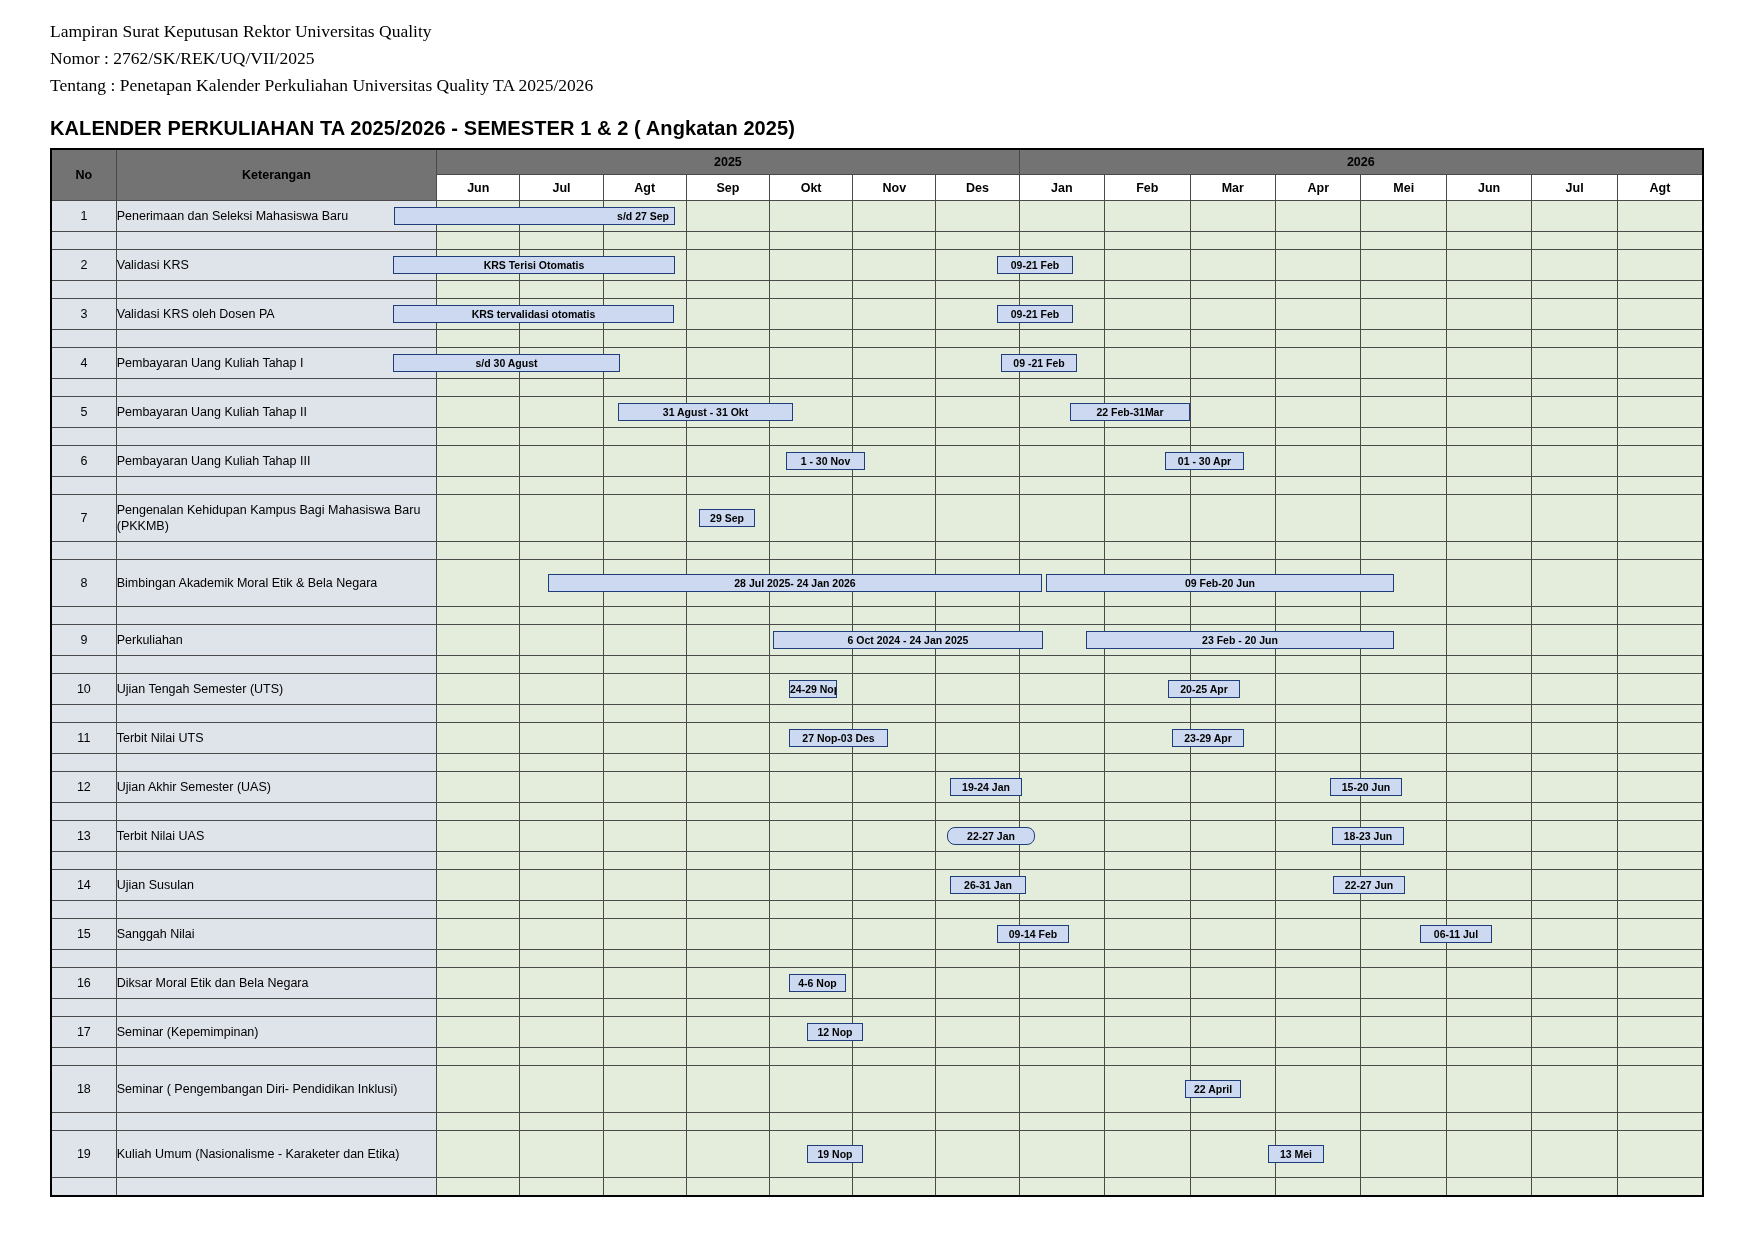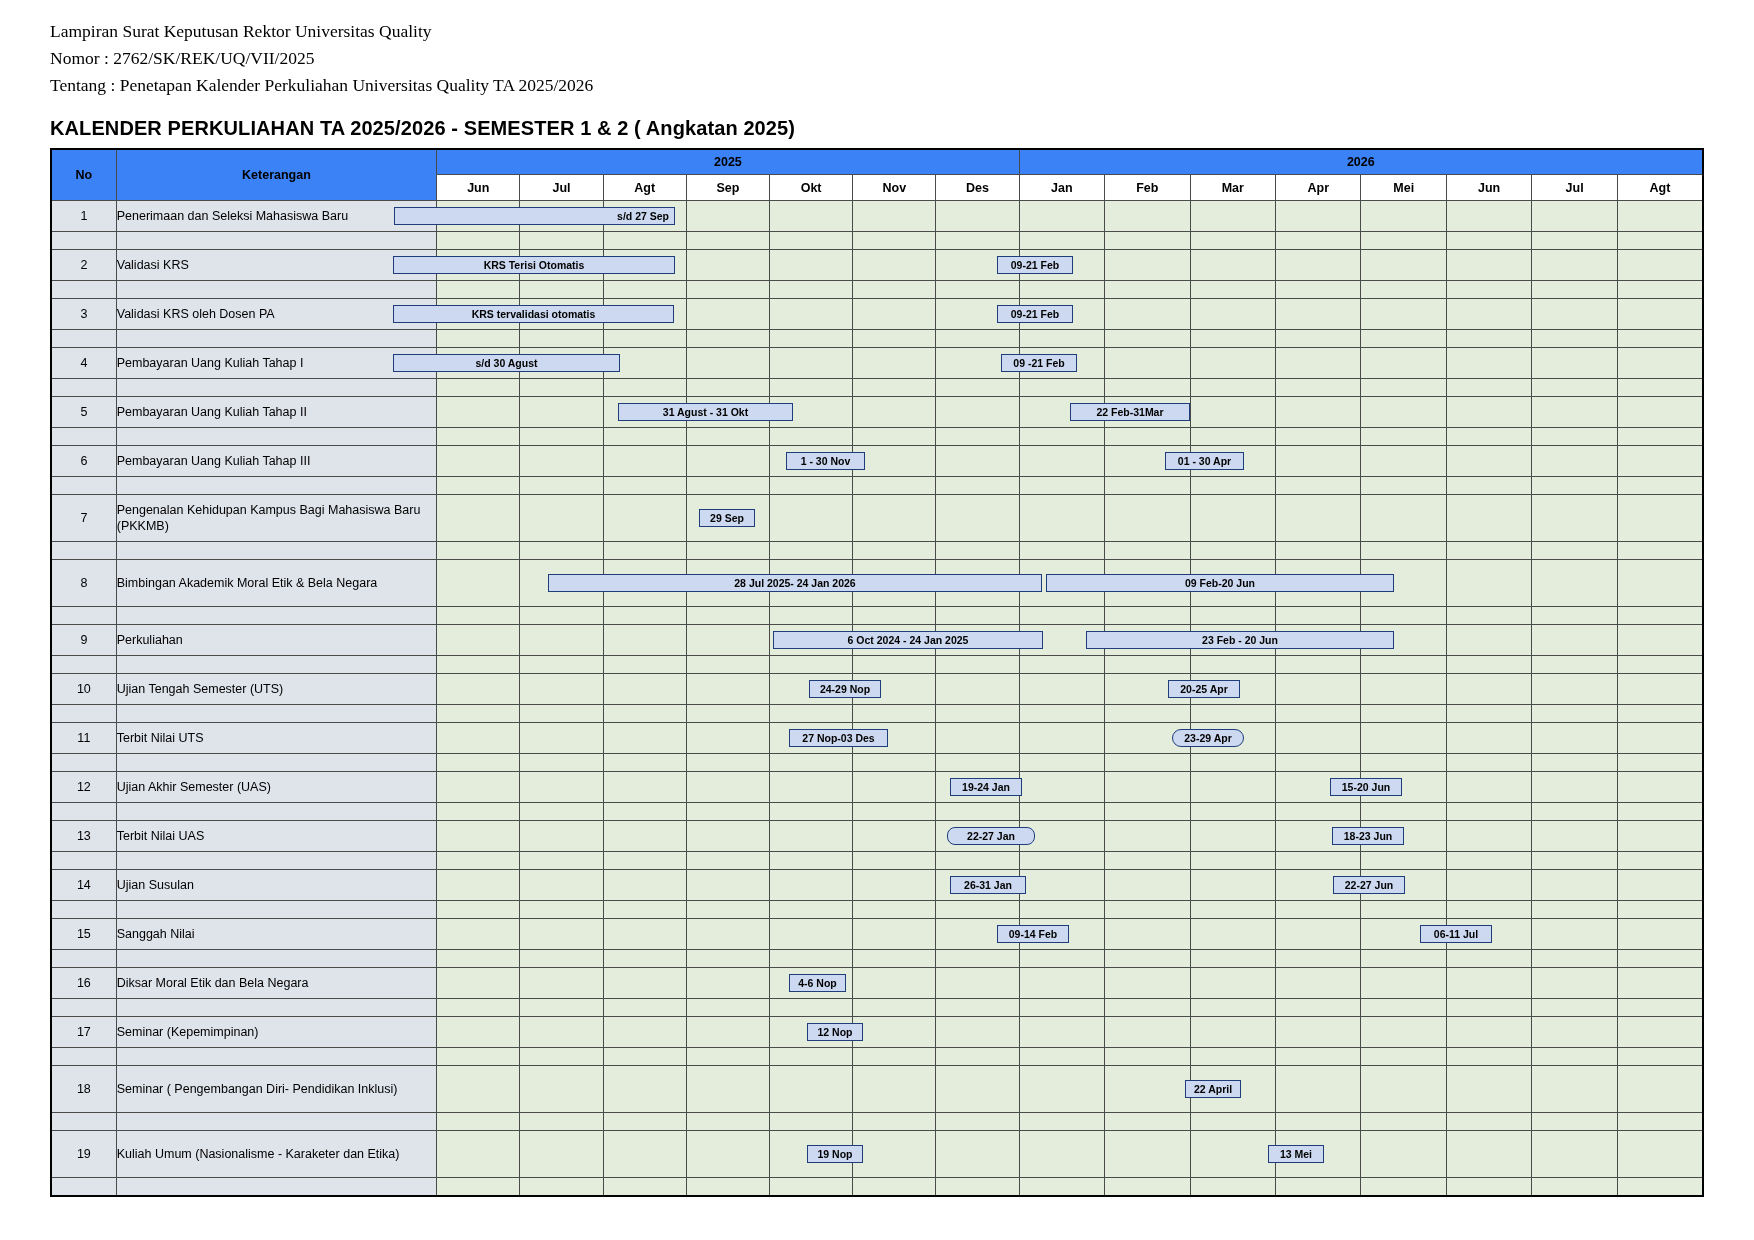--- a/index.html
+++ b/index.html
@@ -37,21 +37,21 @@
     width: 1654px;
     border: 2px solid #000;
   }
   table.cal td, table.cal th {
     border: 1px solid #4a4a4a;
     padding: 0;
     font-size: 12.5px;
     vertical-align: middle;
   }
   th.yearhdr {
-    background: #3b82f6;
+    background: #737373;
     font-weight: bold;
     font-size: 15px;
     height: 24px;
     text-align: center;
     border-bottom: 1px solid #4a4a4a;
   }
   th.colhdr {
     background: #ffffff;
     font-weight: bold;
     font-size: 14px;
@@ -907,24 +907,24 @@
         <div class="bar" style="left: 951px; width: 76px; top: 206px;">09 -21 Feb</div>
         <div class="bar" style="left: 568px; width: 175px; top: 255px;">31 Agust  - 31 Okt</div>
         <div class="bar" style="left: 1020px; width: 120px; top: 255px;">22 Feb-31Mar</div>
         <div class="bar" style="left: 736px; width: 79px; top: 304px;">1 - 30 Nov</div>
         <div class="bar" style="left: 1115px; width: 79px; top: 304px;">01 - 30 Apr</div>
         <div class="bar" style="left: 649px; width: 56px; top: 361px;">29 Sep</div>
         <div class="bar" style="left: 498px; width: 494px; top: 426px;">28 Jul 2025- 24 Jan 2026</div>
         <div class="bar" style="left: 996px; width: 348px; top: 426px;">09 Feb-20 Jun</div>
         <div class="bar" style="left: 723px; width: 270px; top: 483px;">6 Oct 2024 - 24 Jan 2025</div>
         <div class="bar" style="left: 1036px; width: 308px; top: 483px;">23 Feb - 20 Jun</div>
-        <div class="bar" style="left: 759px; width: 72px; top: 532px;">24-29 Nop</div>
+        <div class="bar" style="left: 739px; width: 48px; top: 532px;">24-29 Nop</div>
         <div class="bar" style="left: 1118px; width: 72px; top: 532px;">20-25 Apr</div>
         <div class="bar" style="left: 739px; width: 99px; top: 581px;">27 Nop-03 Des</div>
-        <div class="bar" style="left: 1122px; width: 72px; top: 581px; border-radius: 9px;">23-29 Apr</div>
+        <div class="bar" style="left: 1122px; width: 72px; top: 581px;">23-29 Apr</div>
         <div class="bar" style="left: 900px; width: 72px; top: 630px;">19-24 Jan</div>
         <div class="bar" style="left: 1280px; width: 72px; top: 630px;">15-20 Jun</div>
         <div class="bar" style="left: 897px; width: 88px; top: 679px; border-radius: 8px;">22-27 Jan</div>
         <div class="bar" style="left: 1282px; width: 72px; top: 679px;">18-23 Jun</div>
         <div class="bar" style="left: 900px; width: 76px; top: 728px;">26-31 Jan</div>
         <div class="bar" style="left: 1283px; width: 72px; top: 728px;">22-27 Jun</div>
         <div class="bar" style="left: 947px; width: 72px; top: 777px;">09-14 Feb</div>
         <div class="bar" style="left: 1370px; width: 72px; top: 777px;">06-11 Jul</div>
         <div class="bar" style="left: 739px; width: 57px; top: 826px;">4-6 Nop</div>
         <div class="bar" style="left: 757px; width: 56px; top: 875px;">12 Nop</div>

